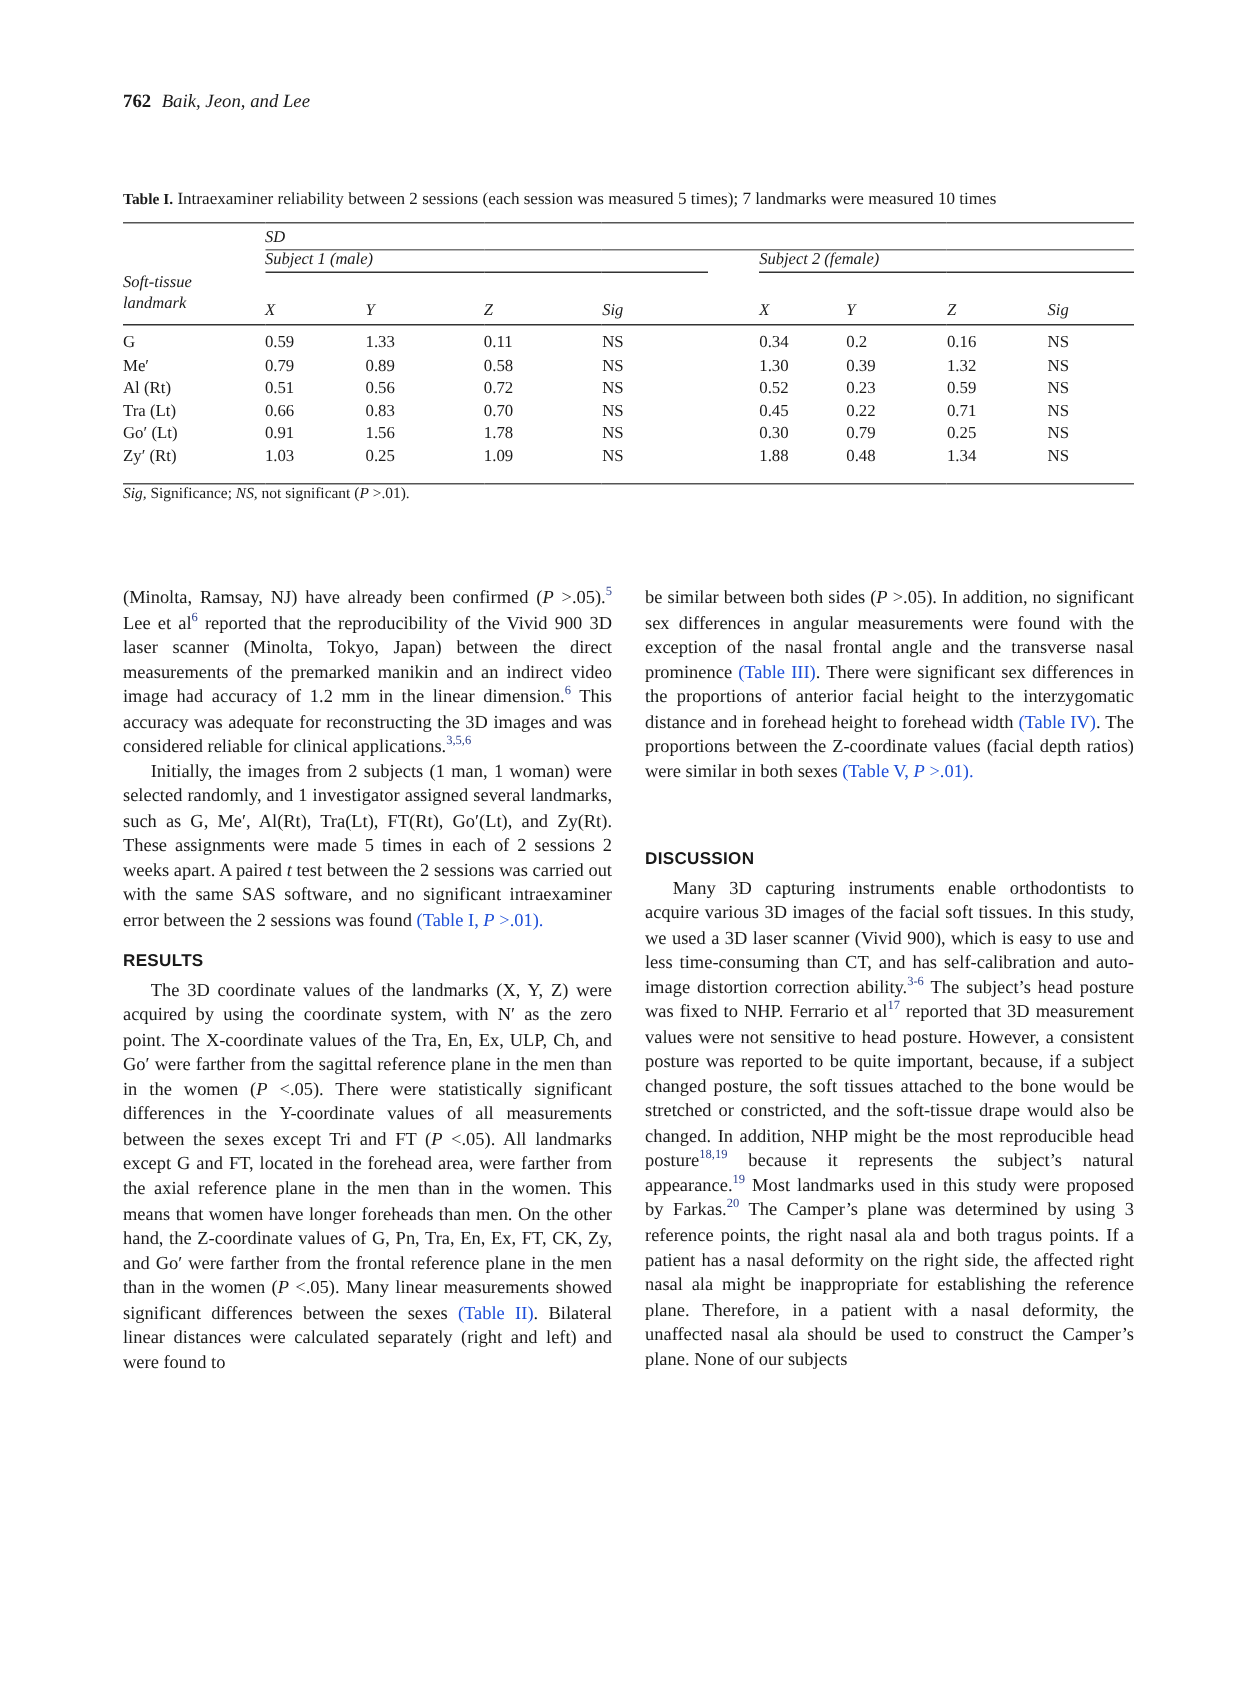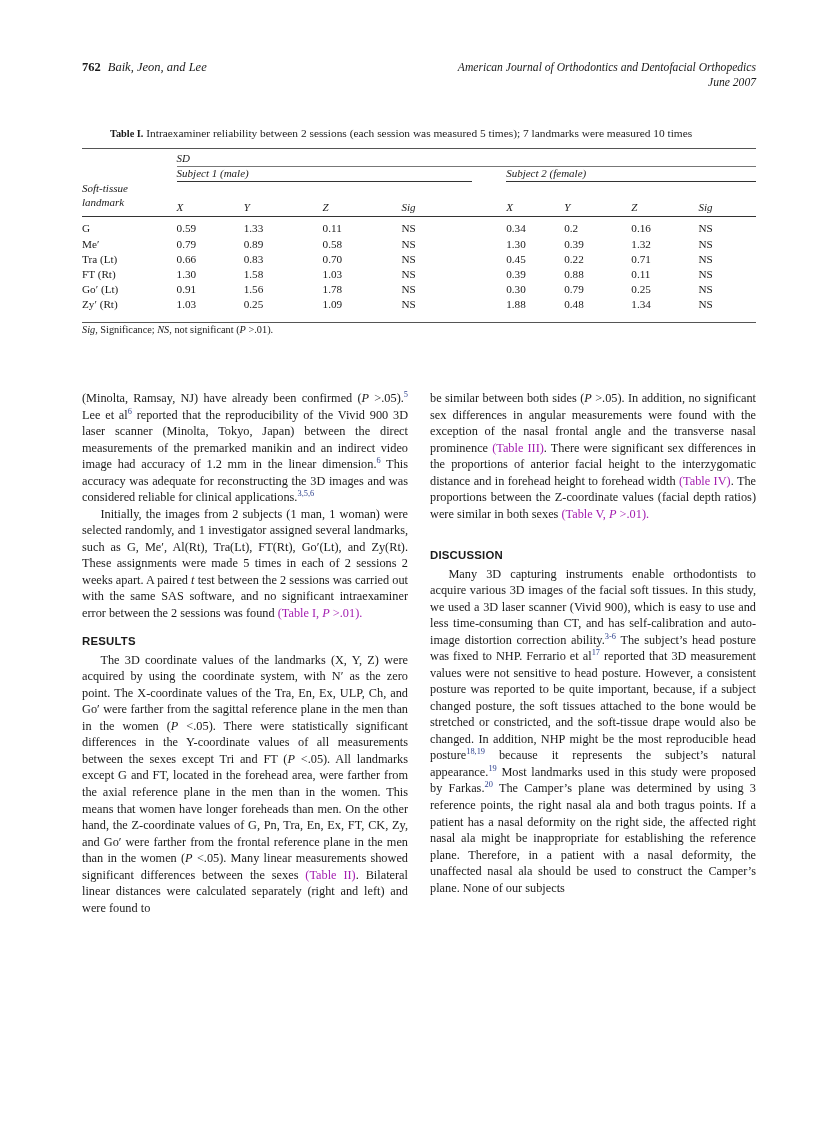--- a/index.html
+++ b/index.html
@@ -56,21 +56,20 @@
     position: absolute;
     left: 82px;
     top: 126px;
     width: 674px;
   }
   .table-caption {
     font-size: 11.4px;
     line-height: 1.38;
     text-align: justify;
     margin-bottom: 6px;
-    margin-left: 28px;
   }
   .table-caption .tlabel {
     font-weight: bold;
     font-size: 10.3px;
   }
   table.data {
     width: 674px;
     border-collapse: collapse;
     font-size: 11px;
   }
@@ -188,42 +187,38 @@
   }
   .col p.noindent { text-indent: 0; }
   .col h2 {
     font-family: "Liberation Sans", "DejaVu Sans", sans-serif;
     font-size: 11.4px;
     font-weight: bold;
     letter-spacing: 0.2px;
     margin: 13px 0 2px 0;
     text-align: left;
   }
-  .col h2.tight { margin-top: 26px; }
+  .col h2.tight { margin-top: 44px; }
   i { font-style: italic; }
   sup {
     font-size: 0.68em;
     vertical-align: super;
     line-height: 0;
   }
-  .xref { color: #a21caf; }
+  .xref { color: #1d4ed8; }
   .ref  { color: #2b3f8c; }
 </style>
 </head>
 <body>
 
 <div class="page">
 
   <div class="runhead">
     <div class="runhead-left">
       <span class="pageno">762</span><span class="authors">Baik, Jeon, and Lee</span>
-    </div>
-    <div class="runhead-right">
-      <div>American Journal of Orthodontics and Dentofacial Orthopedics</div>
-      <div>June 2007</div>
     </div>
   </div>
 
   <div class="table-wrap">
 
     <div class="table-caption">
       <span class="tlabel">Table I.</span>
       <span>Intraexaminer reliability between 2 sessions (each session was measured 5 times); 7 landmarks were measured 10 times</span>
     </div>
 
@@ -308,44 +303,44 @@
           <td>0.89</td>
           <td>0.58</td>
           <td>NS</td>
           <td></td>
           <td>1.30</td>
           <td>0.39</td>
           <td>1.32</td>
           <td>NS</td>
         </tr>
         <tr>
+          <td>Al (Rt)</td>
+          <td>0.51</td>
+          <td>0.56</td>
+          <td>0.72</td>
+          <td>NS</td>
+          <td></td>
+          <td>0.52</td>
+          <td>0.23</td>
+          <td>0.59</td>
+          <td>NS</td>
+        </tr>
+        <tr>
           <td>Tra (Lt)</td>
           <td>0.66</td>
           <td>0.83</td>
           <td>0.70</td>
           <td>NS</td>
           <td></td>
           <td>0.45</td>
           <td>0.22</td>
           <td>0.71</td>
           <td>NS</td>
         </tr>
         <tr>
-          <td>FT (Rt)</td>
-          <td>1.30</td>
-          <td>1.58</td>
-          <td>1.03</td>
-          <td>NS</td>
-          <td></td>
-          <td>0.39</td>
-          <td>0.88</td>
-          <td>0.11</td>
-          <td>NS</td>
-        </tr>
-        <tr>
           <td>Go′ (Lt)</td>
           <td>0.91</td>
           <td>1.56</td>
           <td>1.78</td>
           <td>NS</td>
           <td></td>
           <td>0.30</td>
           <td>0.79</td>
           <td>0.25</td>
           <td>NS</td>

